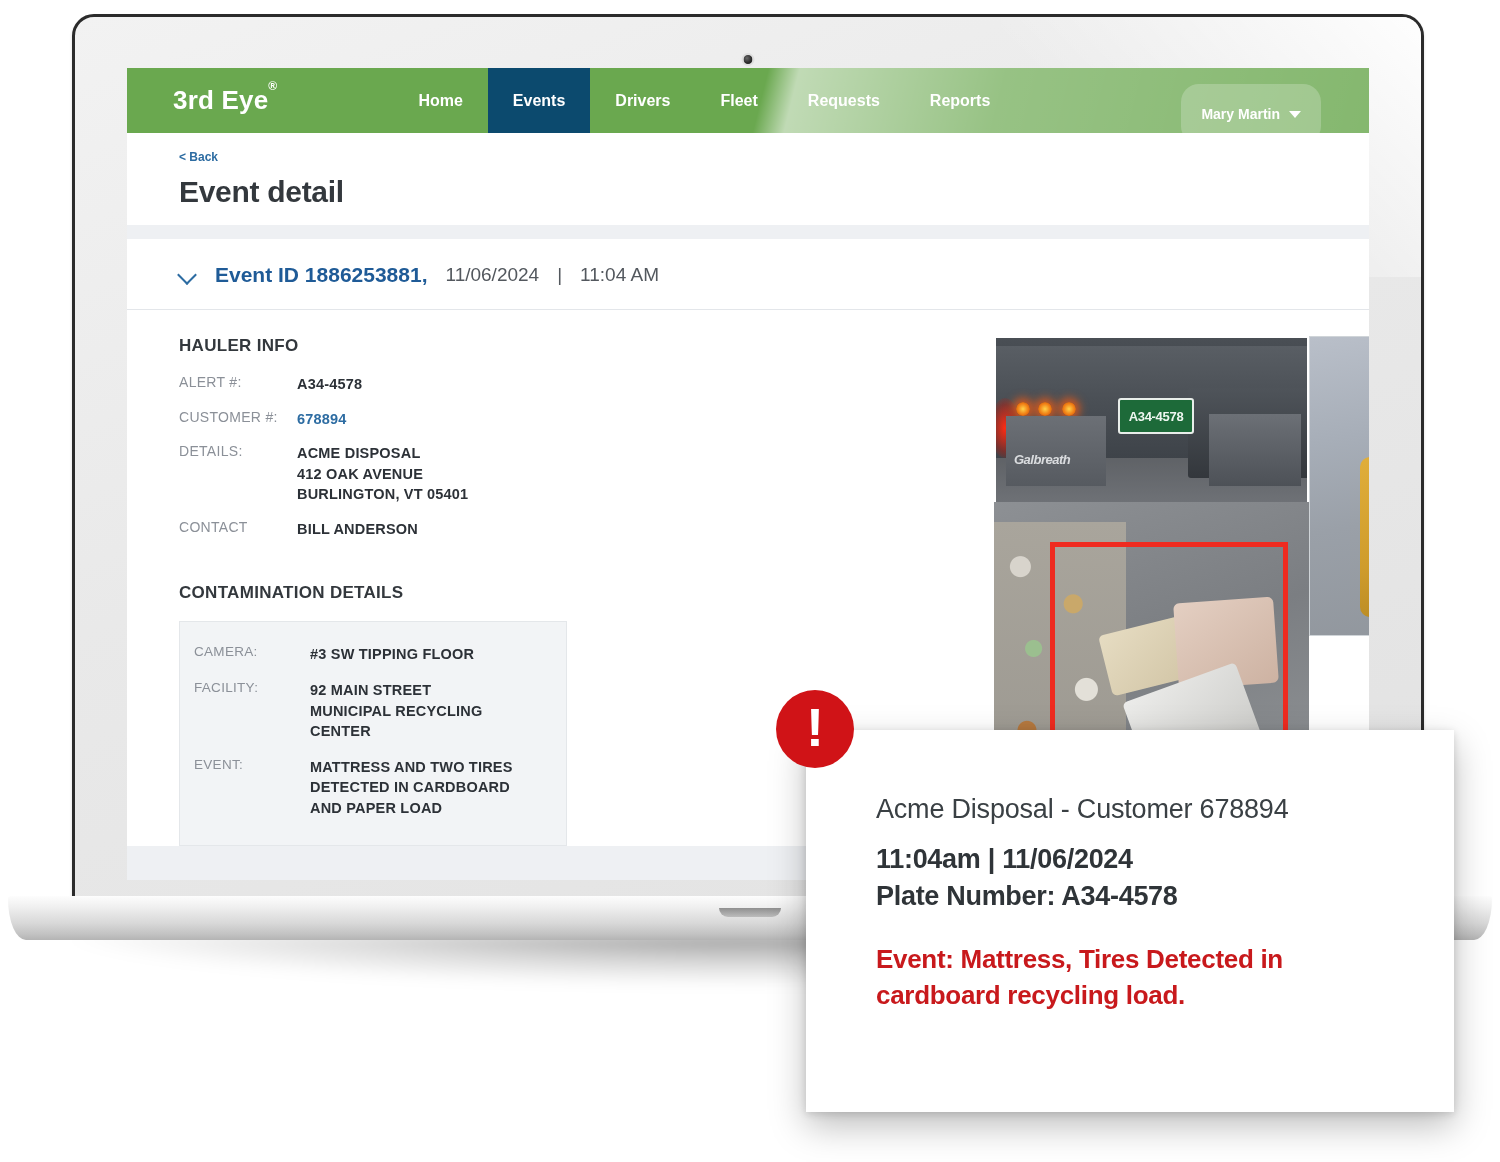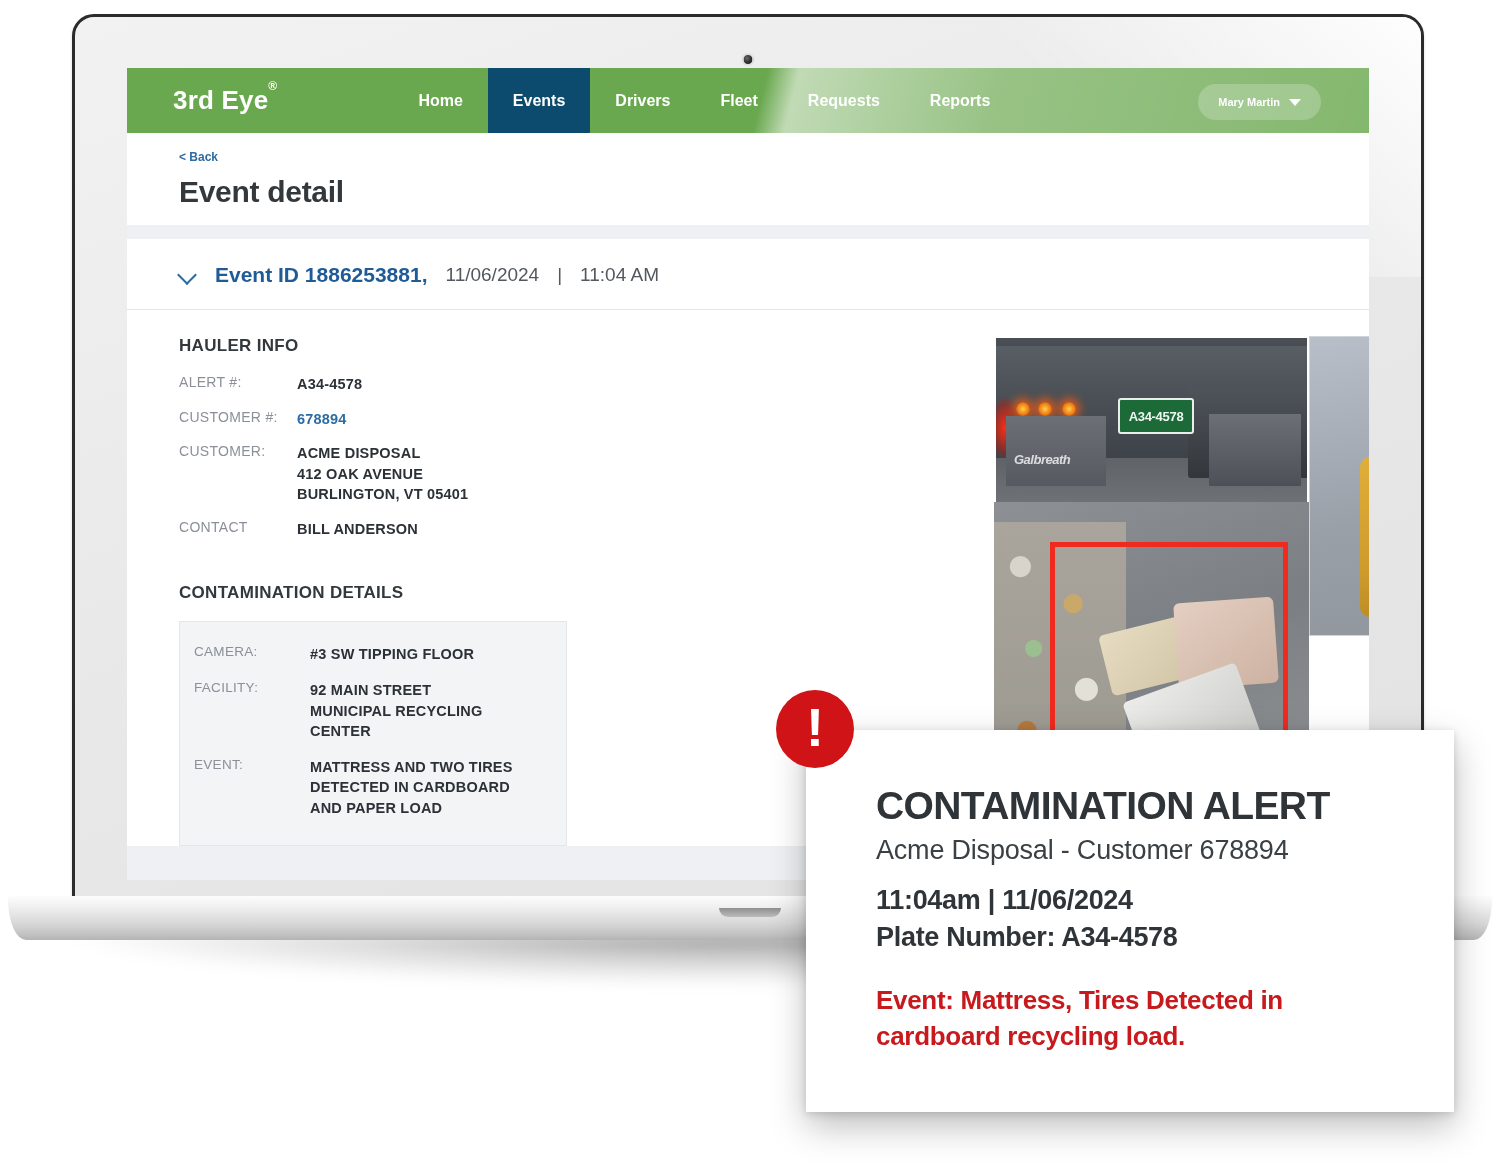--- a/index.html
+++ b/index.html
@@ -85,22 +85,22 @@
   .nav-links { position: relative; z-index: 3; display:flex; margin-left: 116px; height:65px; }
   .nav-link {
     display:flex; align-items:center; padding: 0 25px; height: 65px;
     color:#fff; font-size:16px; font-weight:600; white-space:nowrap; cursor:pointer;
   }
   .nav-link.active { background:#0c4a6e; }
   .user-pill {
     position:absolute; right: 48px; top: 16px; z-index: 4;
     display:flex; align-items:center; gap: 9px;
     background: rgba(255,255,255,.22);
-    border-radius: 18px; padding: 12px 20px;
-    color:#fff; font-size:11px; font-weight:600; cursor:pointer;
+    border-radius: 18px; padding: 22px 20px;
+    color:#fff; font-size:14px; font-weight:600; cursor:pointer;
   }
   .caret-down {
     width:0;height:0;border-left:6px solid transparent;border-right:6px solid transparent;
     border-top:7px solid #fff;
   }
 
   
   .page { position:relative; background:#ffffff; padding: 0 0 0 0; }
   .page-inner { padding: 14px 0 0 52px; }
   .back-link { color:#2d6ca2; font-size:12px; font-weight:700; cursor:pointer; display:inline-block; }
@@ -298,21 +298,21 @@
 
           <div class="kv">
             <div class="k">ALERT #:</div>
             <div class="v">A34-4578</div>
           </div>
           <div class="kv">
             <div class="k">CUSTOMER #:</div>
             <div class="v link">678894</div>
           </div>
           <div class="kv">
-            <div class="k">CUSTOMER:</div>
+            <div class="k">DETAILS:</div>
             <div class="v preline" style="white-space:pre-line">ACME DISPOSAL
 412 OAK AVENUE
 BURLINGTON, VT 05401</div>
           </div>
           <div class="kv">
             <div class="k">CONTACT</div>
             <div class="v">BILL ANDERSON</div>
           </div>
 
           <div class="contam-wrap">
@@ -379,21 +379,20 @@
         </div>
       </div>
     </div>
   </div>
 
   <div class="alert-badge">
     <span>!</span>
   </div>
 
   <div class="alert-card">
-    <div class="alert-title">CONTAMINATION ALERT</div>
     <div class="alert-sub">Acme Disposal - Customer 678894</div>
     <div class="alert-block1">
       <div class="alert-line">11:04am | 11/06/2024</div>
       <div class="alert-line">Plate Number: A34-4578</div>
     </div>
     <div class="alert-event">Event: Mattress, Tires Detected in cardboard recycling load.</div>
   </div>
 
 </div>
 

